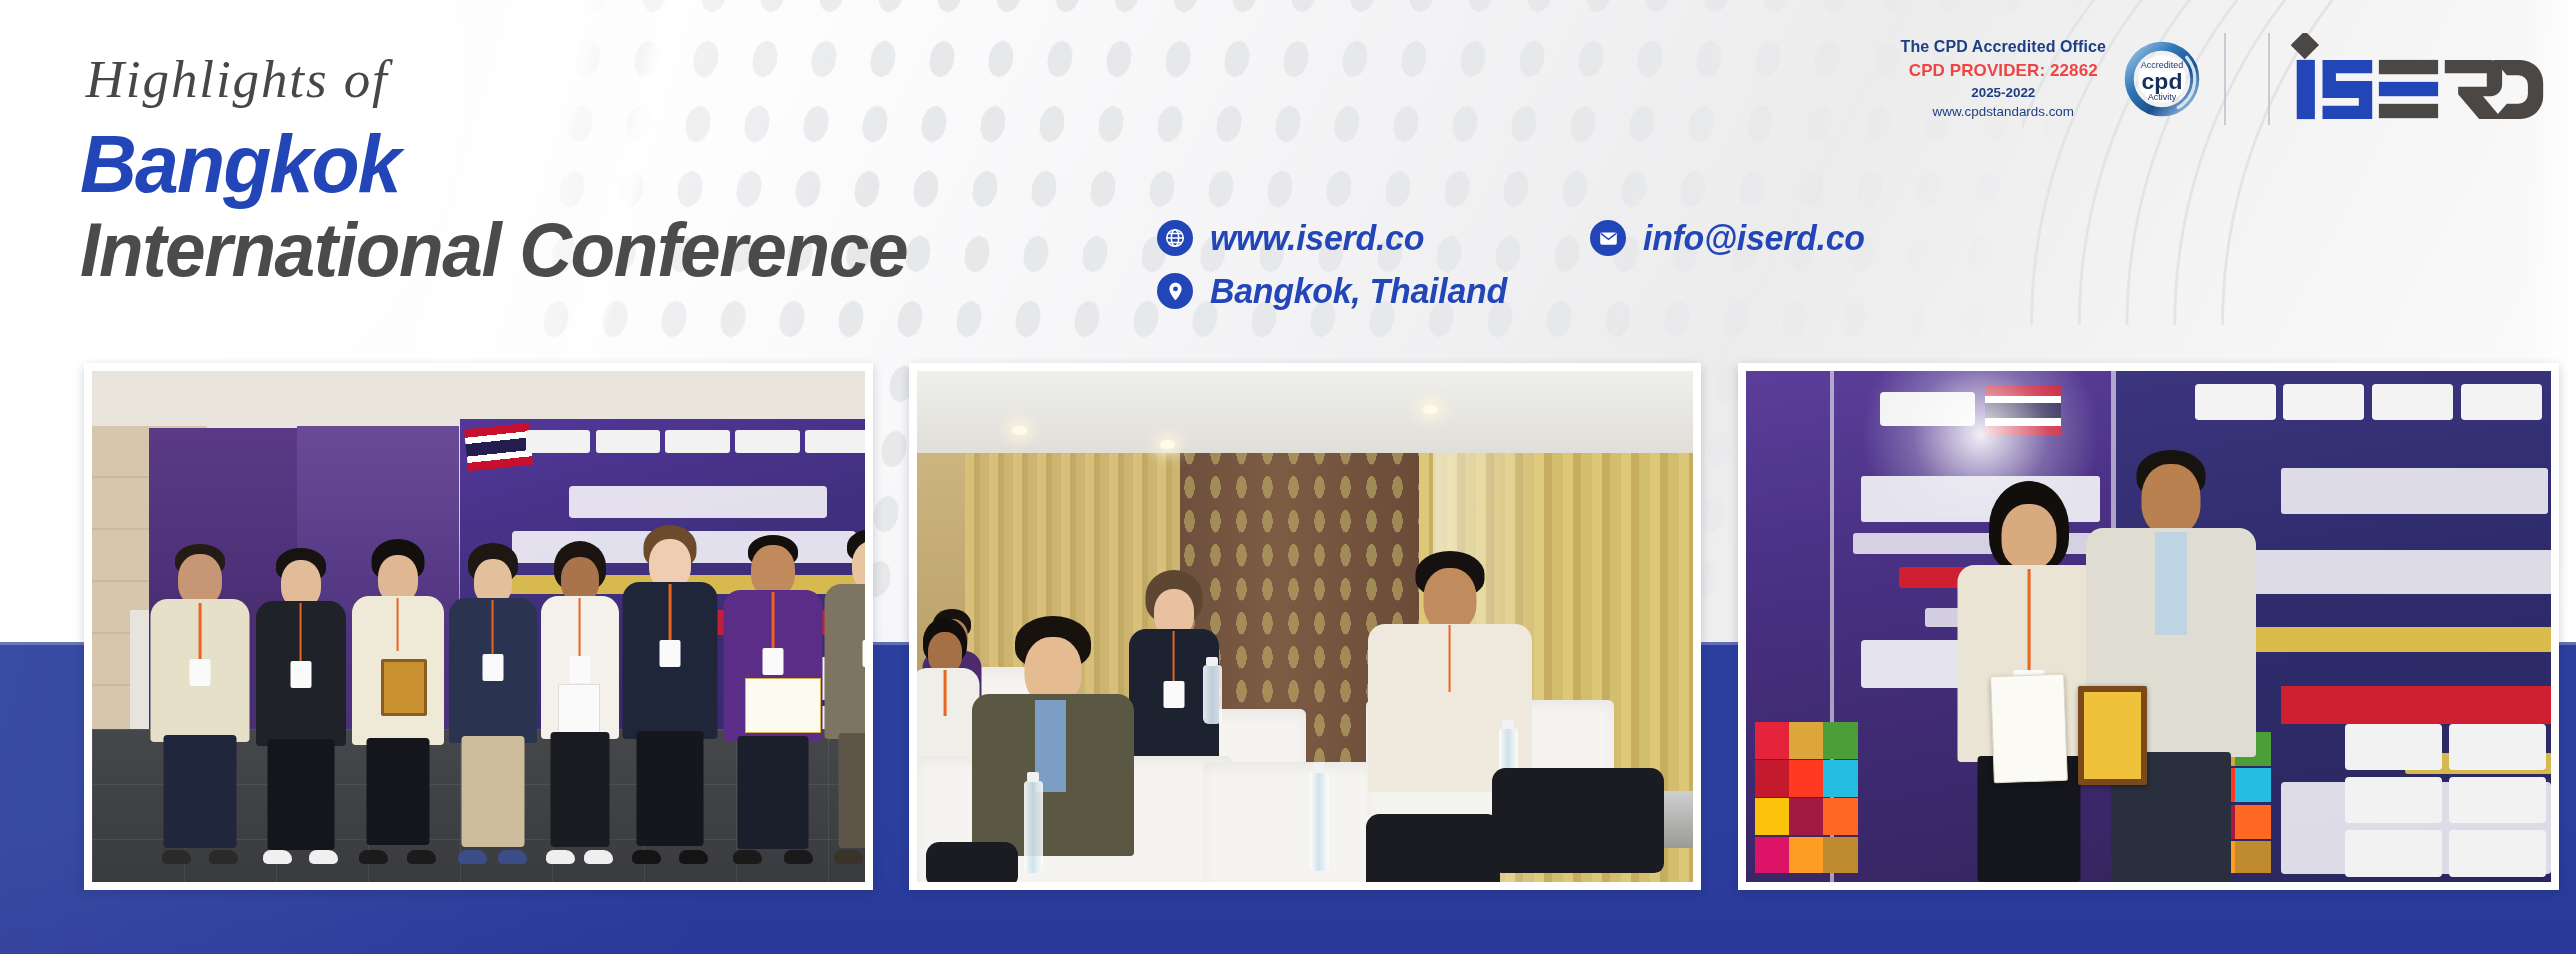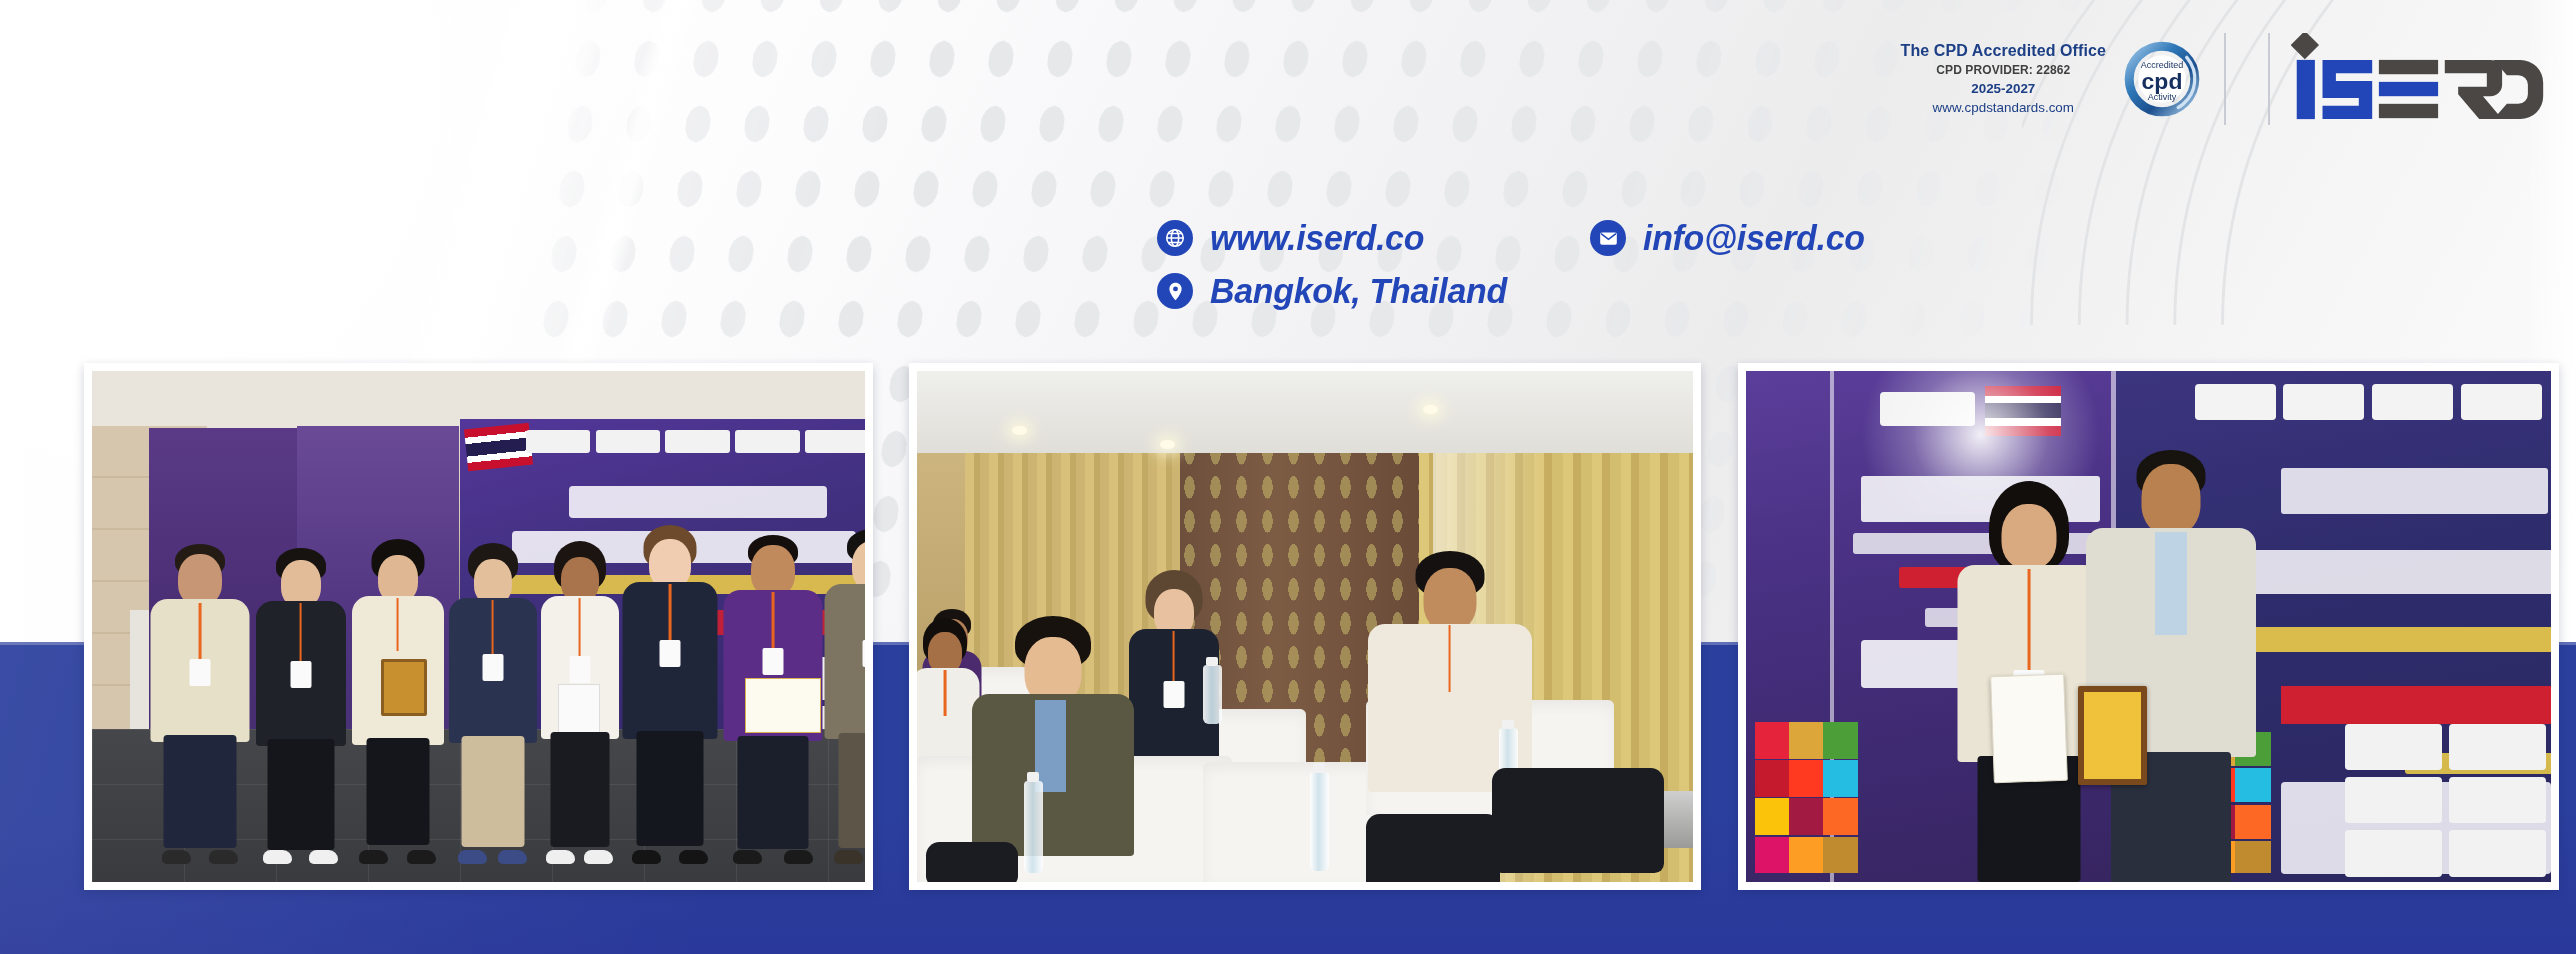--- a/index.html
+++ b/index.html
@@ -131,21 +131,21 @@
   
   .logobar {
     position: absolute; right: 29px; top: 21px; z-index: 7;
     display: flex; align-items: center; height: 115px;
   }
   .logo-div { width: 1.9px; height: 92px; background: #c9cbd4; margin: 0 21px; }
 
   
   .cpd-text { text-align: center; line-height: 1.42; padding-right: 5.7px; }
   .cpd-l1 { font-size: 16px; font-weight: bold; color: #1d3f85; white-space: nowrap; letter-spacing: 0.1px; }
-  .cpd-l2 { font-size: 12px; font-weight: bold; color: #404040; white-space: nowrap; letter-spacing: 0.1px; }
+  .cpd-l2 { font-size: 17px; font-weight: bold; color: #ef4444; white-space: nowrap; letter-spacing: 0.1px; }
   .cpd-l3 { font-size: 13.4px; font-weight: bold; color: #1d3f85; white-space: nowrap; }
   .cpd-l4 { font-size: 13.4px; color: #1d3f85; white-space: nowrap; }
 
   
   .cpd-badge { width: 82px; height: 82px; margin-left: 9.5px; }
 
   
   .scopus {
     font-family: "Liberation Sans", sans-serif;
     font-size: 55px; color: #f07d16; letter-spacing: -1.4px;
@@ -300,20 +300,25 @@
     </g>
   </svg>
 
   <div class="edge-white-l"></div>
   <div class="edge-white-r"></div>
 
   <div class="blue-band">
     <div class="blue-sheen"></div>
   </div>
 
+  <div class="headline">
+    <div class="hl-script">Highlights  of</div>
+    <div class="hl-city">Bangkok</div>
+    <div class="hl-sub">International Conference</div>
+  </div>
 
   <div class="contact">
 
 
     <div class="c-item">
       <span class="c-ico">
         <svg width="22" height="22" viewBox="0 0 24 24" fill="none" stroke="#ffffff" stroke-width="1.7">
           <circle cx="12" cy="12" r="9"></circle>
           <ellipse cx="12" cy="12" rx="4" ry="9"></ellipse>
           <path d="M3 12h18M4.5 7h15M4.5 17h15"></path>
@@ -341,21 +346,21 @@
       </span>
       <span class="c-txt">Bangkok, Thailand</span>
     </div>
   </div>
 
   <div class="logobar">
 
     <div class="cpd-text">
       <div class="cpd-l1">The CPD Accredited Office</div>
       <div class="cpd-l2">CPD PROVIDER: 22862</div>
-      <div class="cpd-l3">2025-2027</div>
+      <div class="cpd-l3">2025-2022</div>
       <div class="cpd-l4">www.cpdstandards.com</div>
     </div>
 
     <svg class="cpd-badge" viewBox="0 0 100 100">
       <defs>
         <linearGradient id="cpdring" x1="0" y1="0" x2="1" y2="1">
           <stop offset="0%" stop-color="#9fc6e8"></stop>
           <stop offset="35%" stop-color="#2f78b8"></stop>
           <stop offset="65%" stop-color="#1b4f8e"></stop>
           <stop offset="100%" stop-color="#a9cfeb"></stop>

